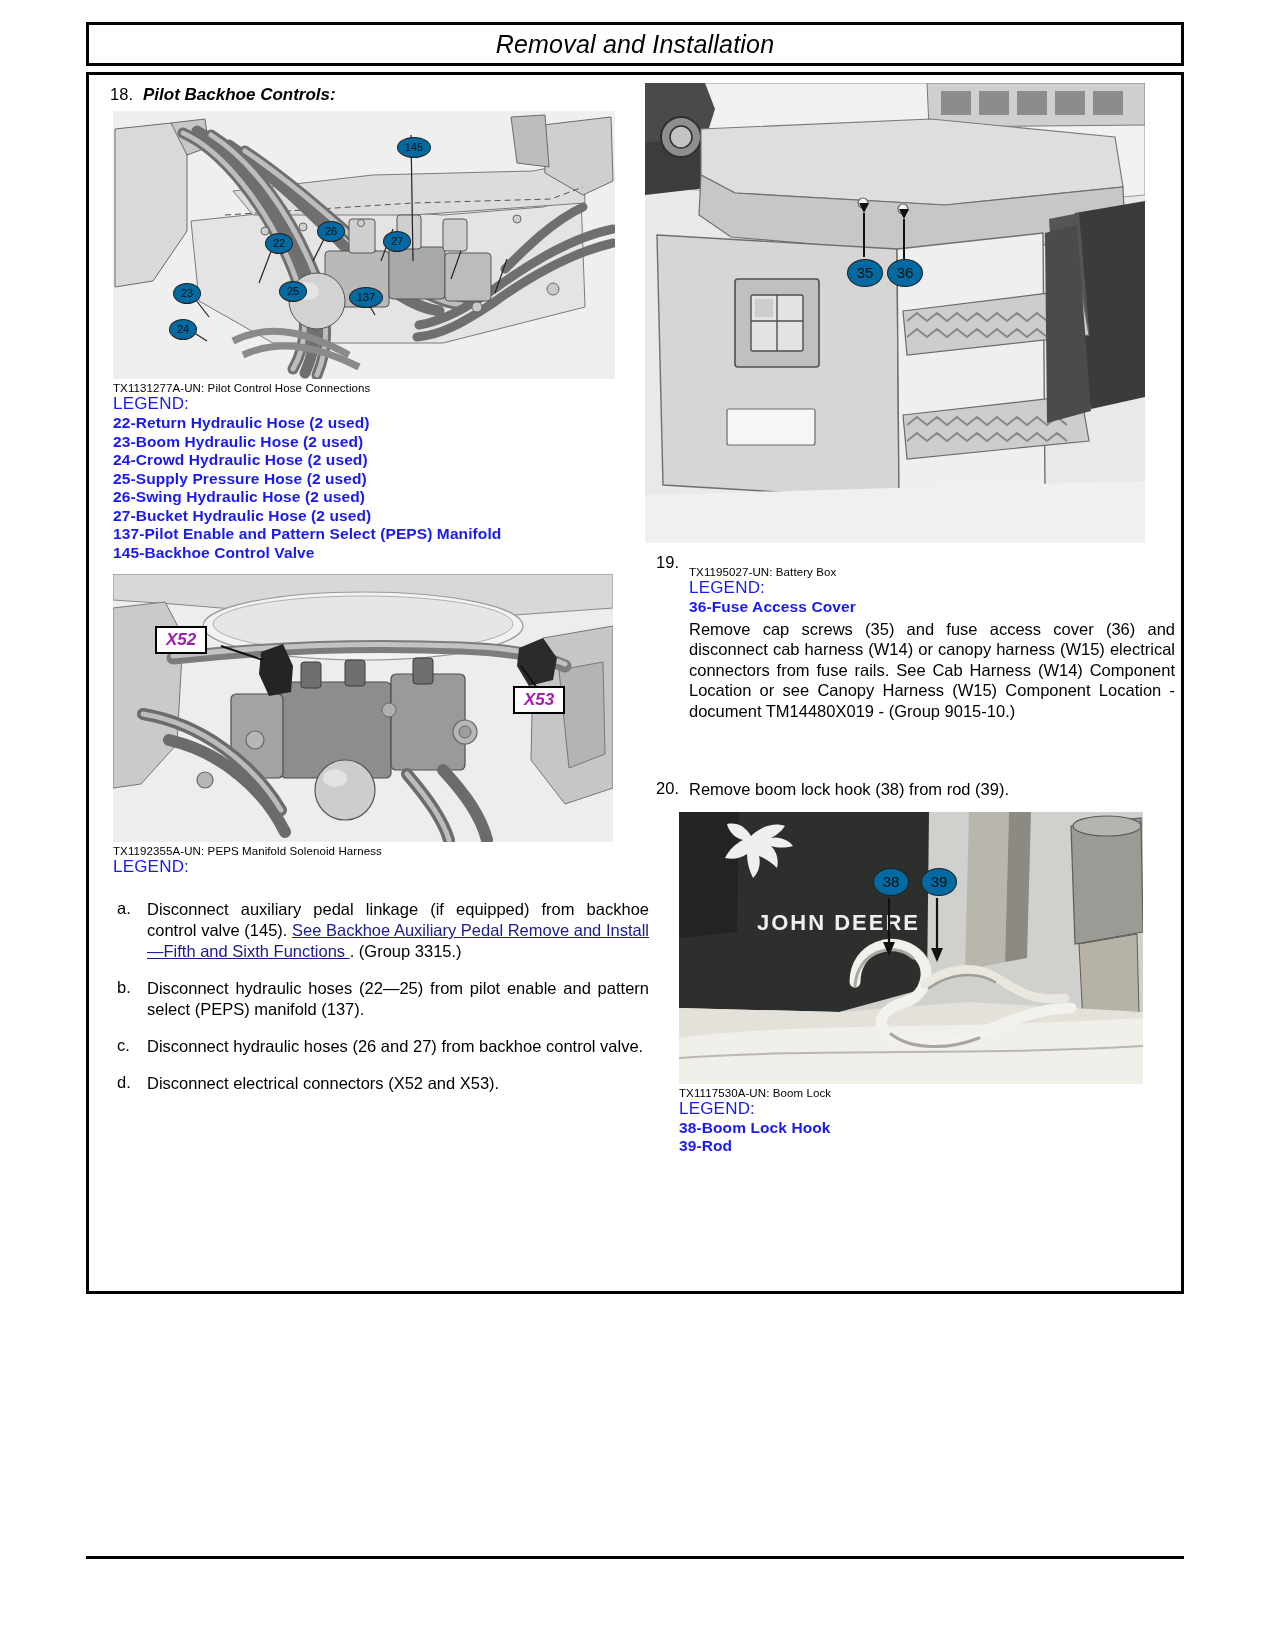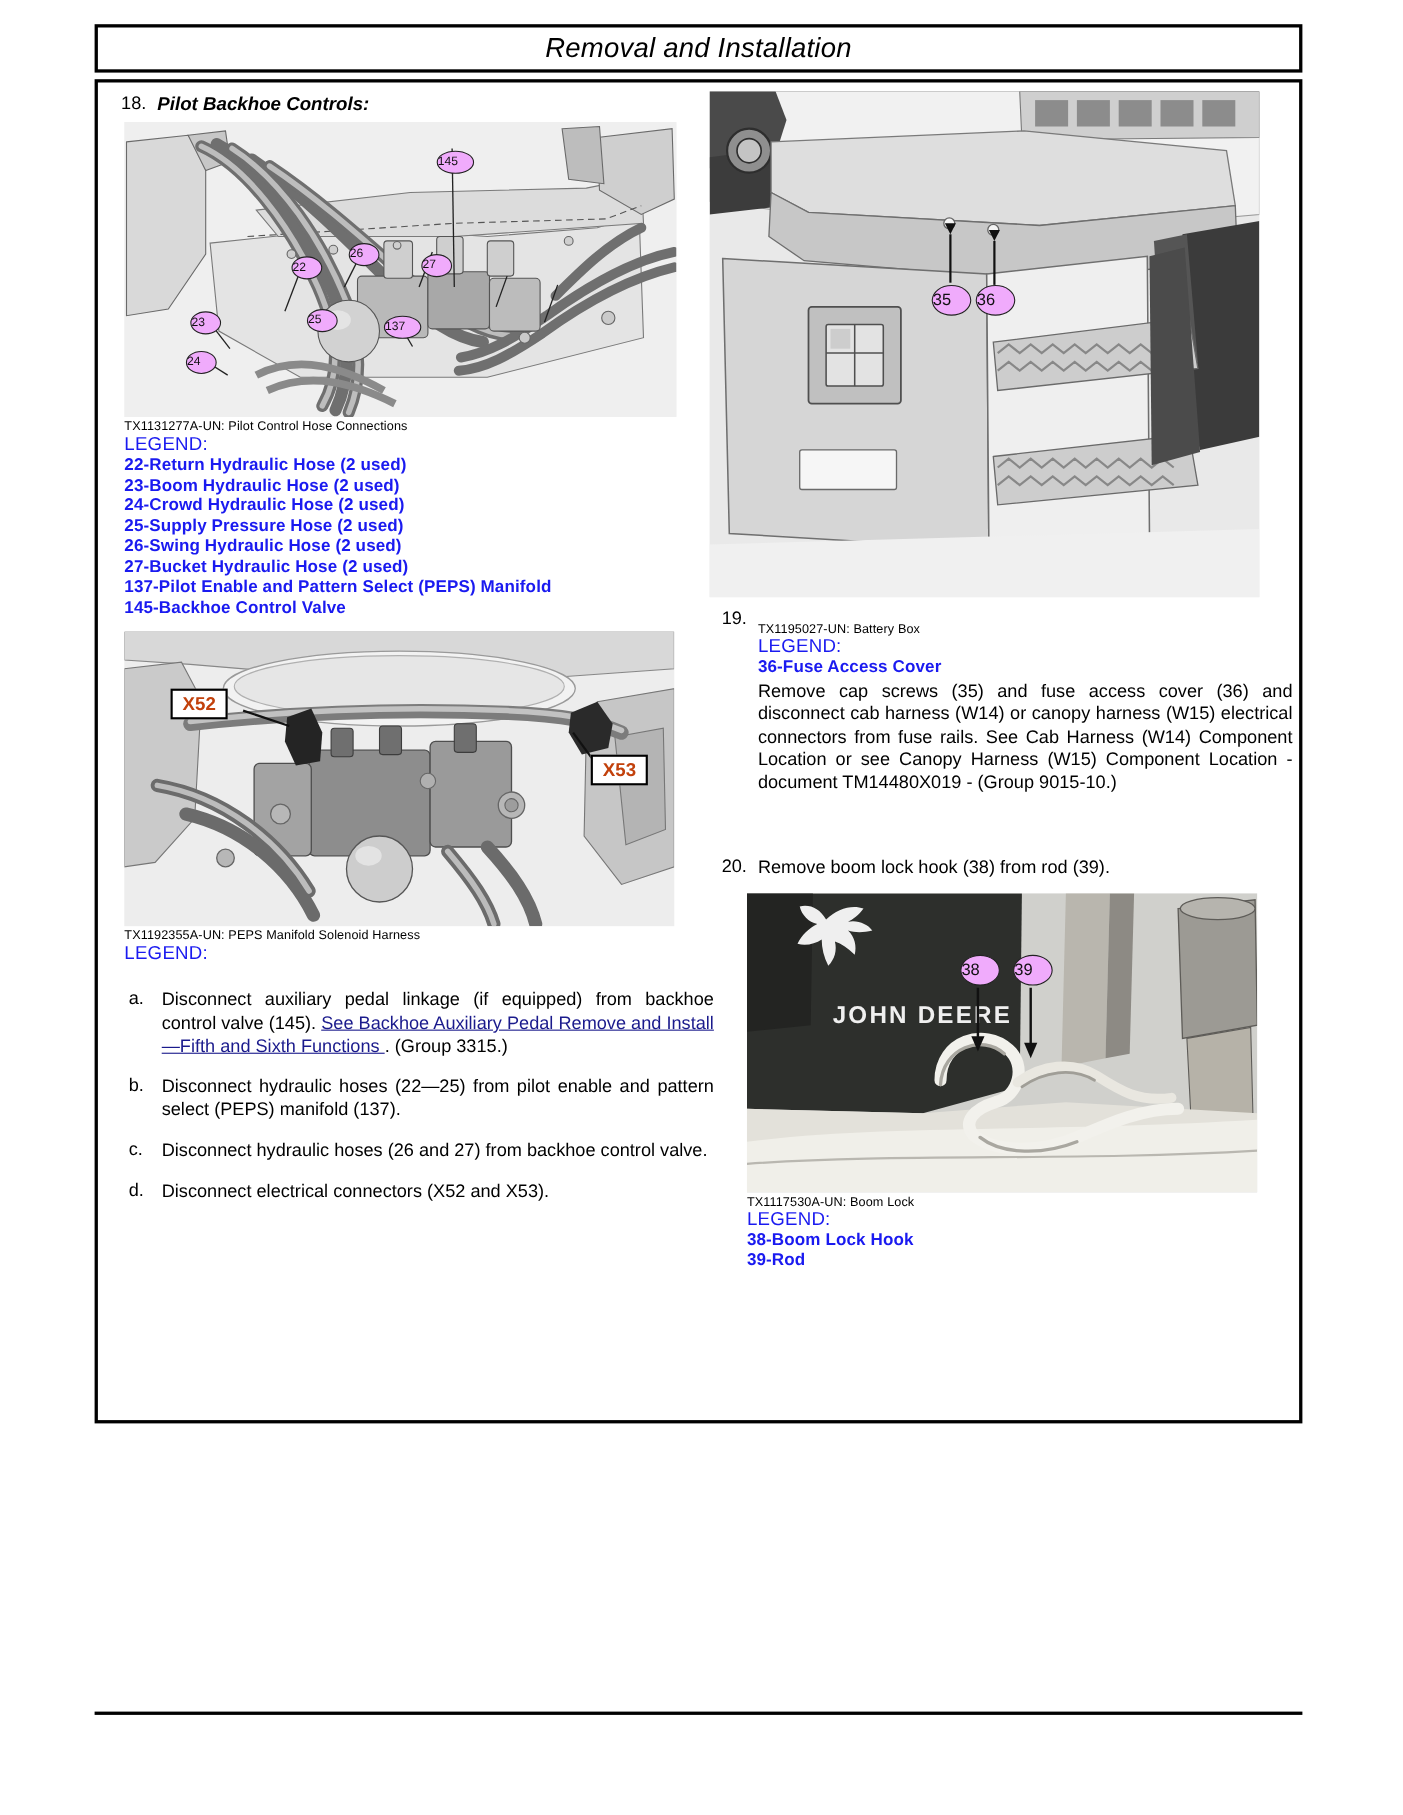--- a/index.html
+++ b/index.html
@@ -150,23 +150,24 @@
   .fig2 { width: 500px; height: 268px; margin-left: 10px; }
   .fig3 { width: 500px; height: 460px; margin-left: 0px; }
   .fig4 { width: 464px; height: 272px; margin-left: 34px; }
 
   
   .callout {
     position: absolute;
     width: 26px; height: 19px;
     border: 1.4px solid #222;
     border-radius: 50%;
-    background: #f0abfc;
+    background: #0369a1;
     font-size: 11px;
     line-height: 19px;
+    text-align: center;
     color: #111;
     z-index: 6;
   }
   .callout.wide { width: 32px; }
   .callout.big {
     width: 34px; height: 26px;
     font-size: 15px; line-height: 26px;
     border-width: 1.8px;
   }
   .arrow-v {
@@ -178,21 +179,22 @@
     z-index: 6;
   }
   .label-box {
     position: absolute;
     border: 2.5px solid #000;
     background: #fff;
     font-size: 17px;
     font-weight: bold;
     padding: 2px 9px;
     z-index: 7;
-    color: #c2410c;
+    color: #a21caf;
+    font-style: italic;
   }
 
   
   .footer-rule {
     position: absolute;
     left: 86px; top: 1556px;
     width: 1098px; height: 3px;
     background: #000;
   }
   .footer {
@@ -370,21 +372,21 @@
             <circle cx="142" cy="166" r="9" fill="#b7b7b7" stroke="#666" stroke-width="1.2"></circle>
             <circle cx="92" cy="206" r="8" fill="#b7b7b7" stroke="#666" stroke-width="1.2"></circle>
             <circle cx="276" cy="136" r="7" fill="#b0b0b0" stroke="#666" stroke-width="1"></circle>
 
             <g stroke="#111" stroke-width="2" fill="none">
               <line x1="108" y1="72" x2="150" y2="86"></line>
               <line x1="430" y1="122" x2="408" y2="92"></line>
             </g>
           </svg>
           <div class="label-box" style="left:42px; top:52px;">X52</div>
-          <div class="label-box" style="left:400px; top:112px;margin-left:24px;">X53</div>
+          <div class="label-box" style="left:400px; top:112px;">X53</div>
         </div>
 
         <div class="fig-caption" style="margin-left:10px;">TX1192355A-UN: PEPS Manifold Solenoid Harness</div>
         <div class="legend-head" style="margin-left:10px;">LEGEND:</div>
 
         <div class="sublist">
           <div class="subitem">
             <div class="sub-label">a.</div>
             <div class="sub-text"><span>Disconnect auxiliary pedal linkage (if equipped) from backhoe control valve (145). </span><span class="xref">See Backhoe Auxiliary Pedal Remove and Install—Fifth and Sixth Functions </span><span>. (Group 3315.)</span></div>
           </div>

